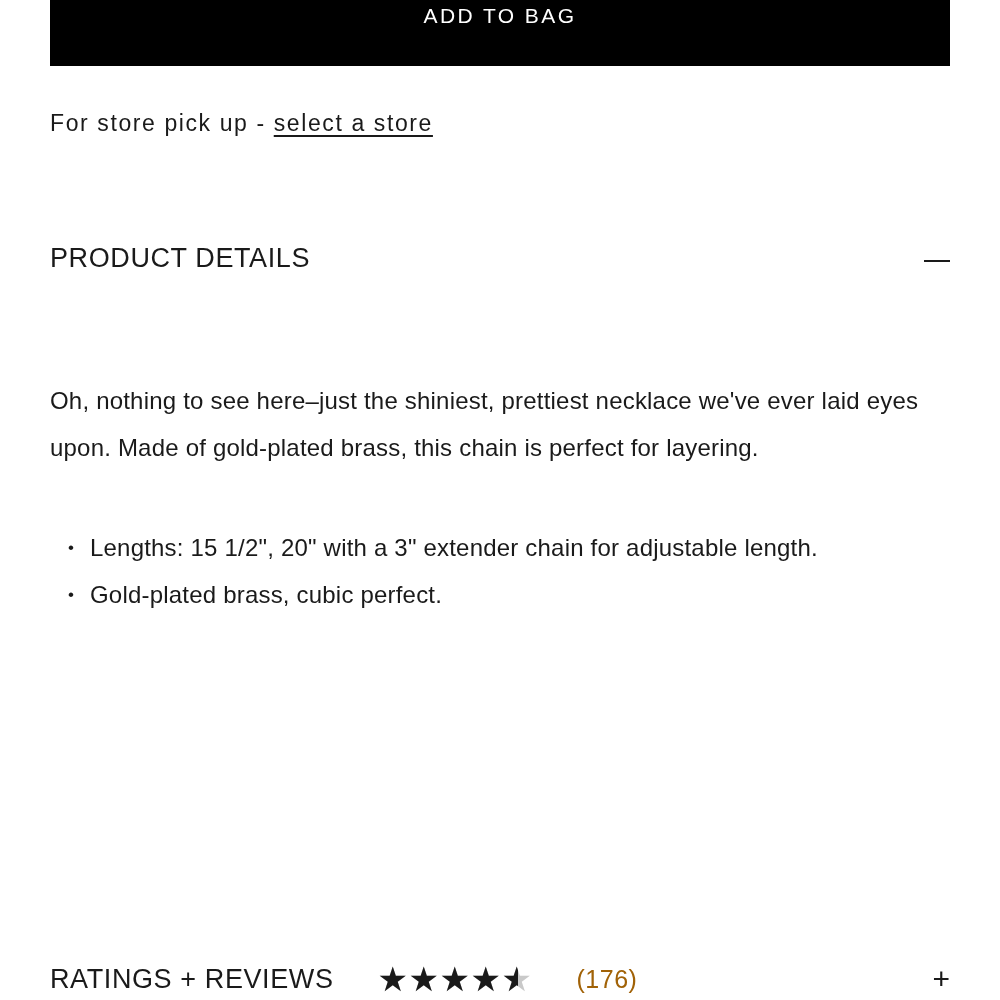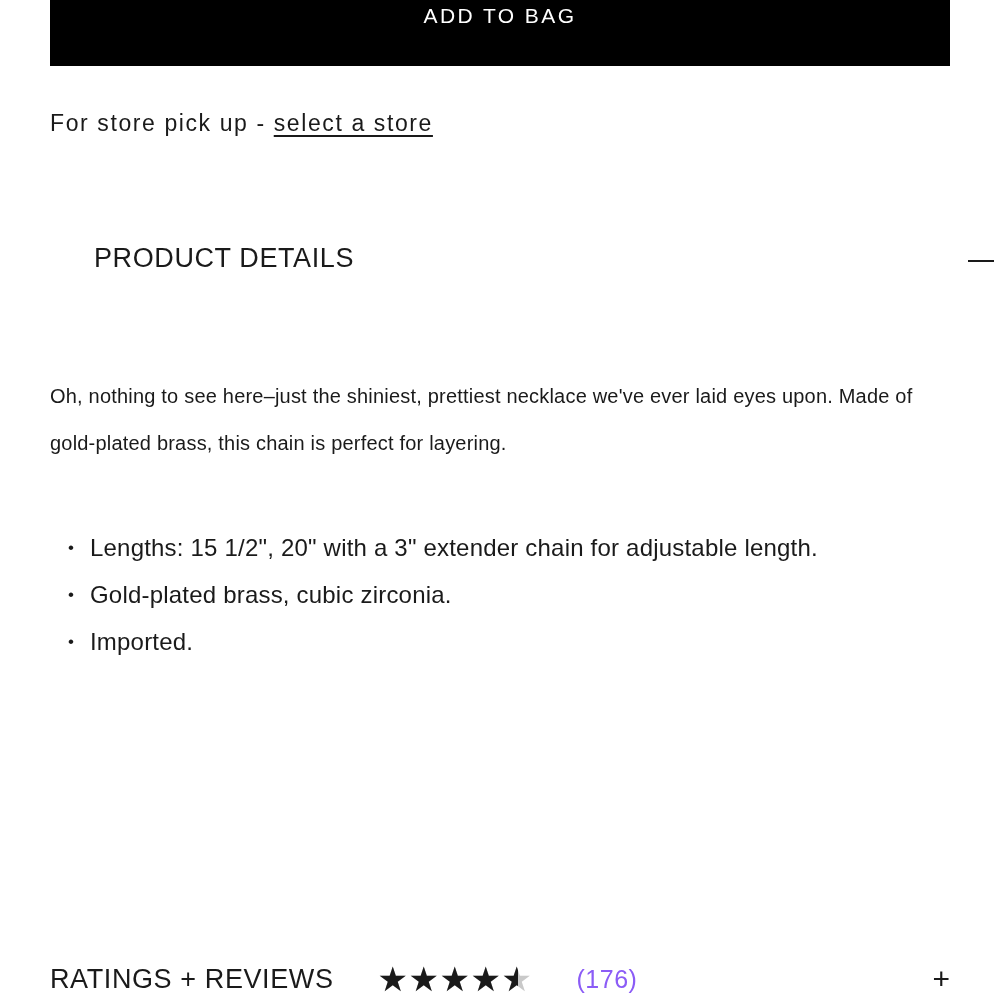--- a/index.html
+++ b/index.html
@@ -60,21 +60,21 @@
 
   
   .section-head {
     position: absolute;
     left: 50px;
     width: 900px;
     display: flex;
     align-items: center;
     justify-content: space-between;
   }
-  #pd-head { top: 243px; margin-left: 44px; }
+  #pd-head { top: 243px; }
   .section-title {
     font-size: 27px;
     letter-spacing: 0.6px;
     font-weight: 400;
     color: #1a1a1a;
   }
   .toggle-sign {
     font-size: 30px;
     line-height: 1;
     color: #1a1a1a;
@@ -89,21 +89,21 @@
     background: #1a1a1a;
     vertical-align: middle;
   }
 
   
   .desc {
     position: absolute;
     left: 50px;
     top: 353px;
     width: 900px;
-    font-size: 20px;
+    font-size: 24px;
     line-height: 47px;
     letter-spacing: 0.2px;
     color: #1a1a1a;
   }
 
   
   .bullets {
     position: absolute;
     left: 68px;
     top: 524px;
@@ -160,21 +160,21 @@
     width: 100%;
     overflow: hidden;
     color: #1a1a1a;
     white-space: nowrap;
     text-align: center;
   }
   .star.half .fill { width: 52%; }
   .rr-count {
     font-size: 25px;
     letter-spacing: 0.5px;
-    color: #8b5cf6;
+    color: #a16207;
   }
 </style>
 </head>
 <body>
 
 <div class="page">
 
   <div class="addbag">ADD TO BAG</div>
 
   <div class="storeline">
@@ -183,22 +183,21 @@
 
   <div class="section-head" id="pd-head">
     <span class="section-title">PRODUCT DETAILS</span>
     <span class="toggle-sign"><span class="minus-bar"></span></span>
   </div>
 
   <p class="desc">Oh, nothing to see here–just the shiniest, prettiest necklace we've ever laid eyes upon. Made of gold-plated brass, this chain is perfect for layering.</p>
 
   <ul class="bullets">
     <li>Lengths: 15 1/2", 20" with a 3" extender chain for adjustable length.</li>
-    <li>Gold-plated brass, cubic zirconia.</li>
-    <li>Imported.</li>
+    <li>Gold-plated brass, cubic perfect.</li>
   </ul>
 
   <div class="section-head" id="rr-head">
     <div class="rr-left">
       <span class="section-title">RATINGS + REVIEWS</span>
       <span class="stars">
         <span class="star"><span class="empty">★</span><span class="fill" style="width:100%">★</span></span>
         <span class="star"><span class="empty">★</span><span class="fill" style="width:100%">★</span></span>
         <span class="star"><span class="empty">★</span><span class="fill" style="width:100%">★</span></span>
         <span class="star"><span class="empty">★</span><span class="fill" style="width:100%">★</span></span>

